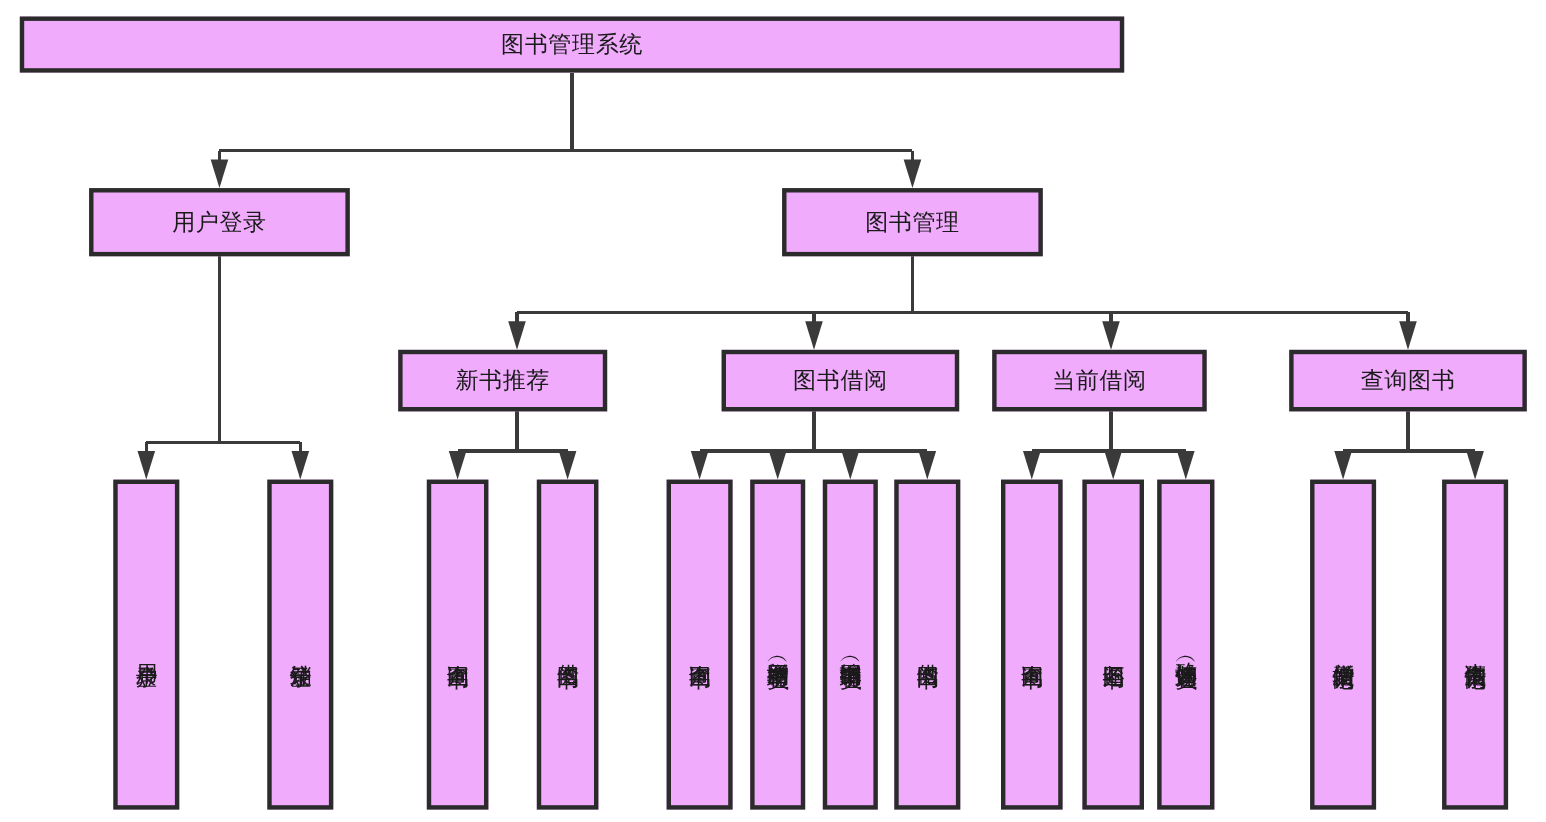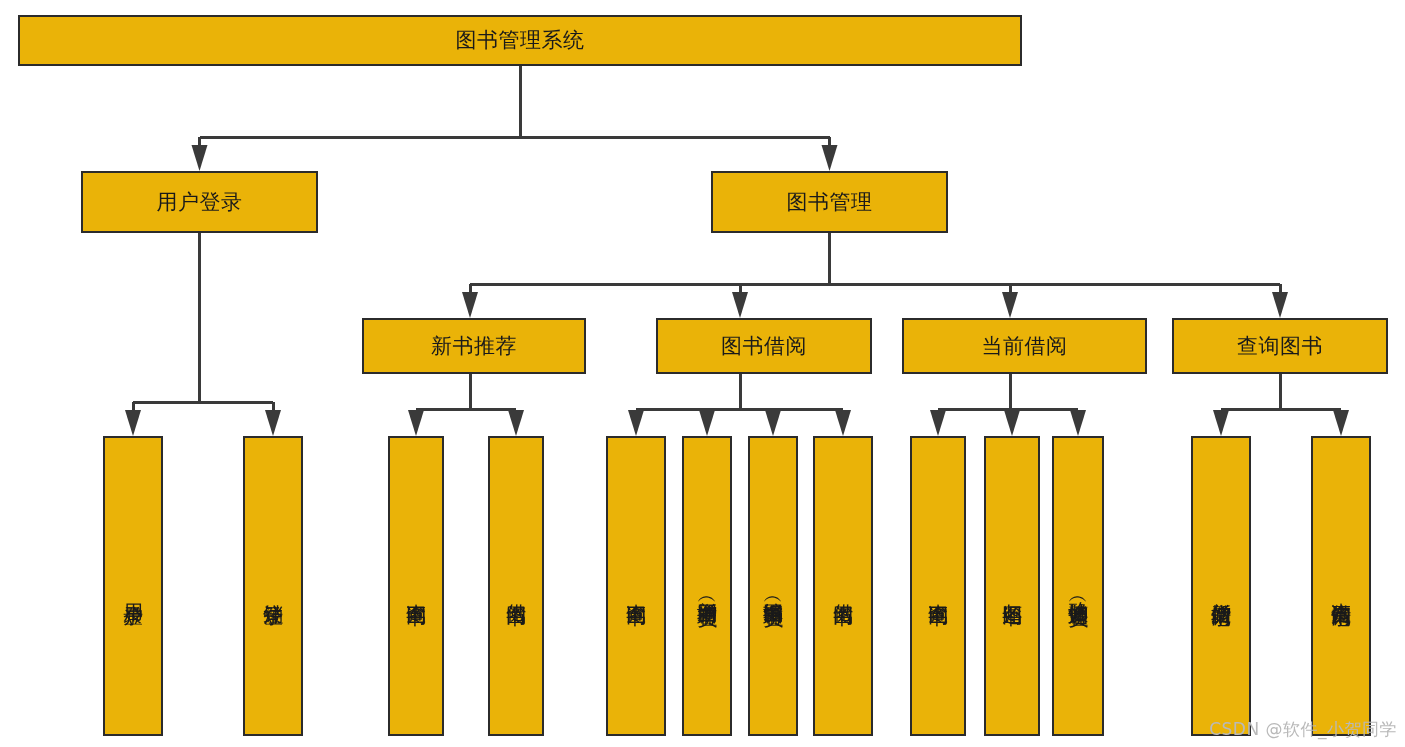--- a/index.html
+++ b/index.html
@@ -21,22 +21,22 @@
   #edge-layer {
     position: absolute;
     left: 0;
     top: 0;
     width: 1405px;
     height: 747px;
   }
   .node {
     position: absolute;
     box-sizing: border-box;
-    border: 2px solid #a3a3a3;
-    background: #eab308;
+    border: 4px solid #a3a3a3;
+    background: #f0abfc;
     display: flex;
     align-items: center;
     justify-content: center;
     text-align: center;
     color: #1a1a1a;
   }
   .node-label {
     display: block;
     line-height: 1.0;
     white-space: nowrap;
@@ -133,27 +133,27 @@
   <div id="node-layer">
       <div class="node horizontal" style="left: 18px; top: 15px; width: 1004px; height: 51px; border-color: rgb(43, 43, 43); color: rgb(26, 26, 26);">
         <span class="node-label">图书管理系统</span>
       </div>
       <div class="node horizontal" style="left: 81px; top: 171px; width: 237px; height: 62px; border-color: rgb(43, 43, 43); color: rgb(26, 26, 26);">
         <span class="node-label">用户登录</span>
       </div>
       <div class="node horizontal" style="left: 711px; top: 171px; width: 237px; height: 62px; border-color: rgb(43, 43, 43); color: rgb(26, 26, 26);">
         <span class="node-label">图书管理</span>
       </div>
-      <div class="node horizontal" style="left: 362px; top: 318px; width: 224px; height: 56px; border-color: rgb(43, 43, 43); color: rgb(26, 26, 26);">
+      <div class="node horizontal" style="left: 362px; top: 318px; width: 190px; height: 56px; border-color: rgb(43, 43, 43); color: rgb(26, 26, 26);">
         <span class="node-label">新书推荐</span>
       </div>
       <div class="node horizontal" style="left: 656px; top: 318px; width: 216px; height: 56px; border-color: rgb(43, 43, 43); color: rgb(26, 26, 26);">
         <span class="node-label">图书借阅</span>
       </div>
-      <div class="node horizontal" style="left: 902px; top: 318px; width: 245px; height: 56px; border-color: rgb(43, 43, 43); color: rgb(26, 26, 26); align-items: center;">
+      <div class="node horizontal" style="left: 902px; top: 318px; width: 195px; height: 56px; border-color: rgb(43, 43, 43); color: rgb(26, 26, 26); align-items: center;">
         <span class="node-label">当前借阅</span>
       </div>
       <div class="node horizontal" style="left: 1172px; top: 318px; width: 216px; height: 56px; border-color: rgb(43, 43, 43); color: rgb(26, 26, 26);">
         <span class="node-label">查询图书</span>
       </div>
       <div class="node vertical" style="left: 103px; top: 436px; width: 60px; height: 300px; border-color: rgb(43, 43, 43); color: rgb(26, 26, 26);">
         <span class="node-label">用户登录</span>
       </div>
       <div class="node vertical" style="left: 243px; top: 436px; width: 60px; height: 300px; border-color: rgb(43, 43, 43); color: rgb(26, 26, 26);">
         <span class="node-label">注销登录</span>
@@ -186,15 +186,14 @@
         <span class="node-label">确认归还（管理员）</span>
       </div>
       <div class="node vertical" style="left: 1191px; top: 436px; width: 60px; height: 300px; border-color: rgb(43, 43, 43); color: rgb(26, 26, 26);">
         <span class="node-label">新增借阅记录</span>
       </div>
       <div class="node vertical" style="left: 1311px; top: 436px; width: 60px; height: 300px; border-color: rgb(43, 43, 43); color: rgb(26, 26, 26);">
         <span class="node-label">查询借阅记录</span>
       </div>
     </div>
 
-  <div id="watermark" style="color: rgb(185, 185, 185);">CSDN @软件_小贺同学</div>
 
 </div>
 
 </body></html>

